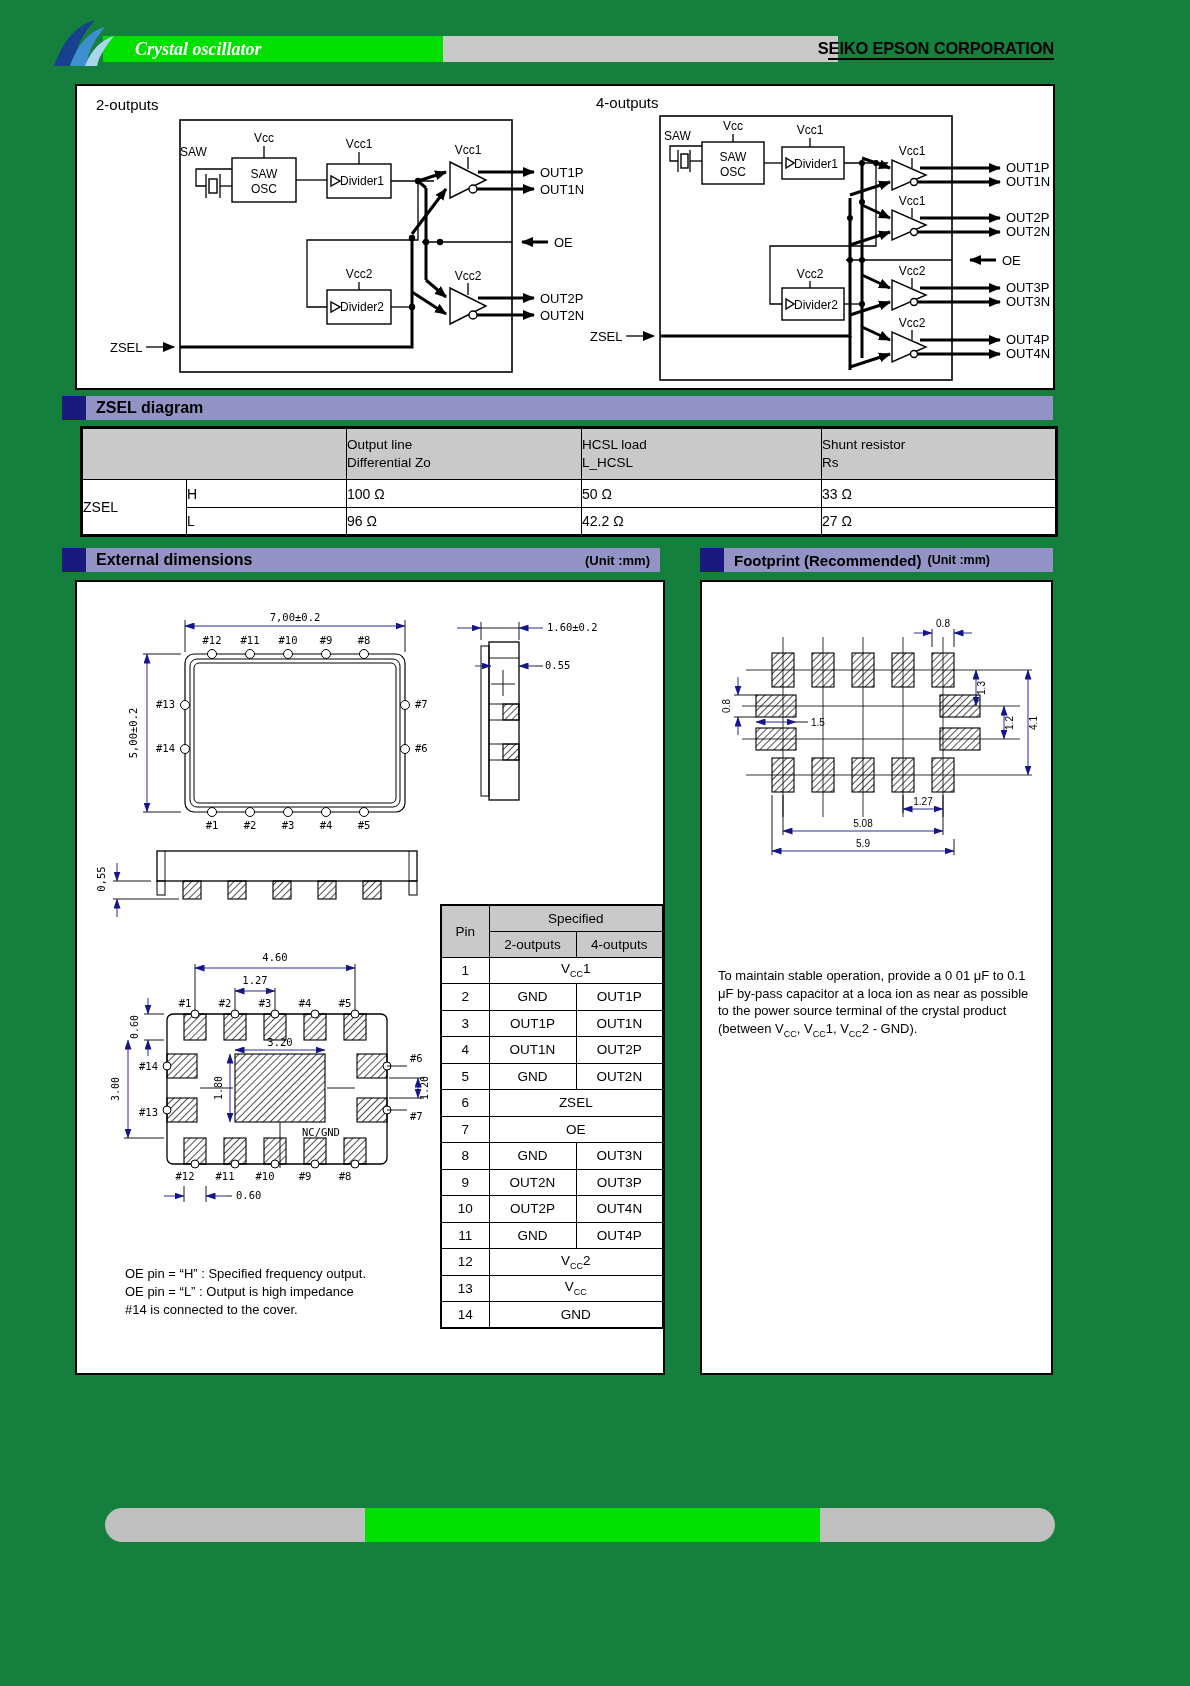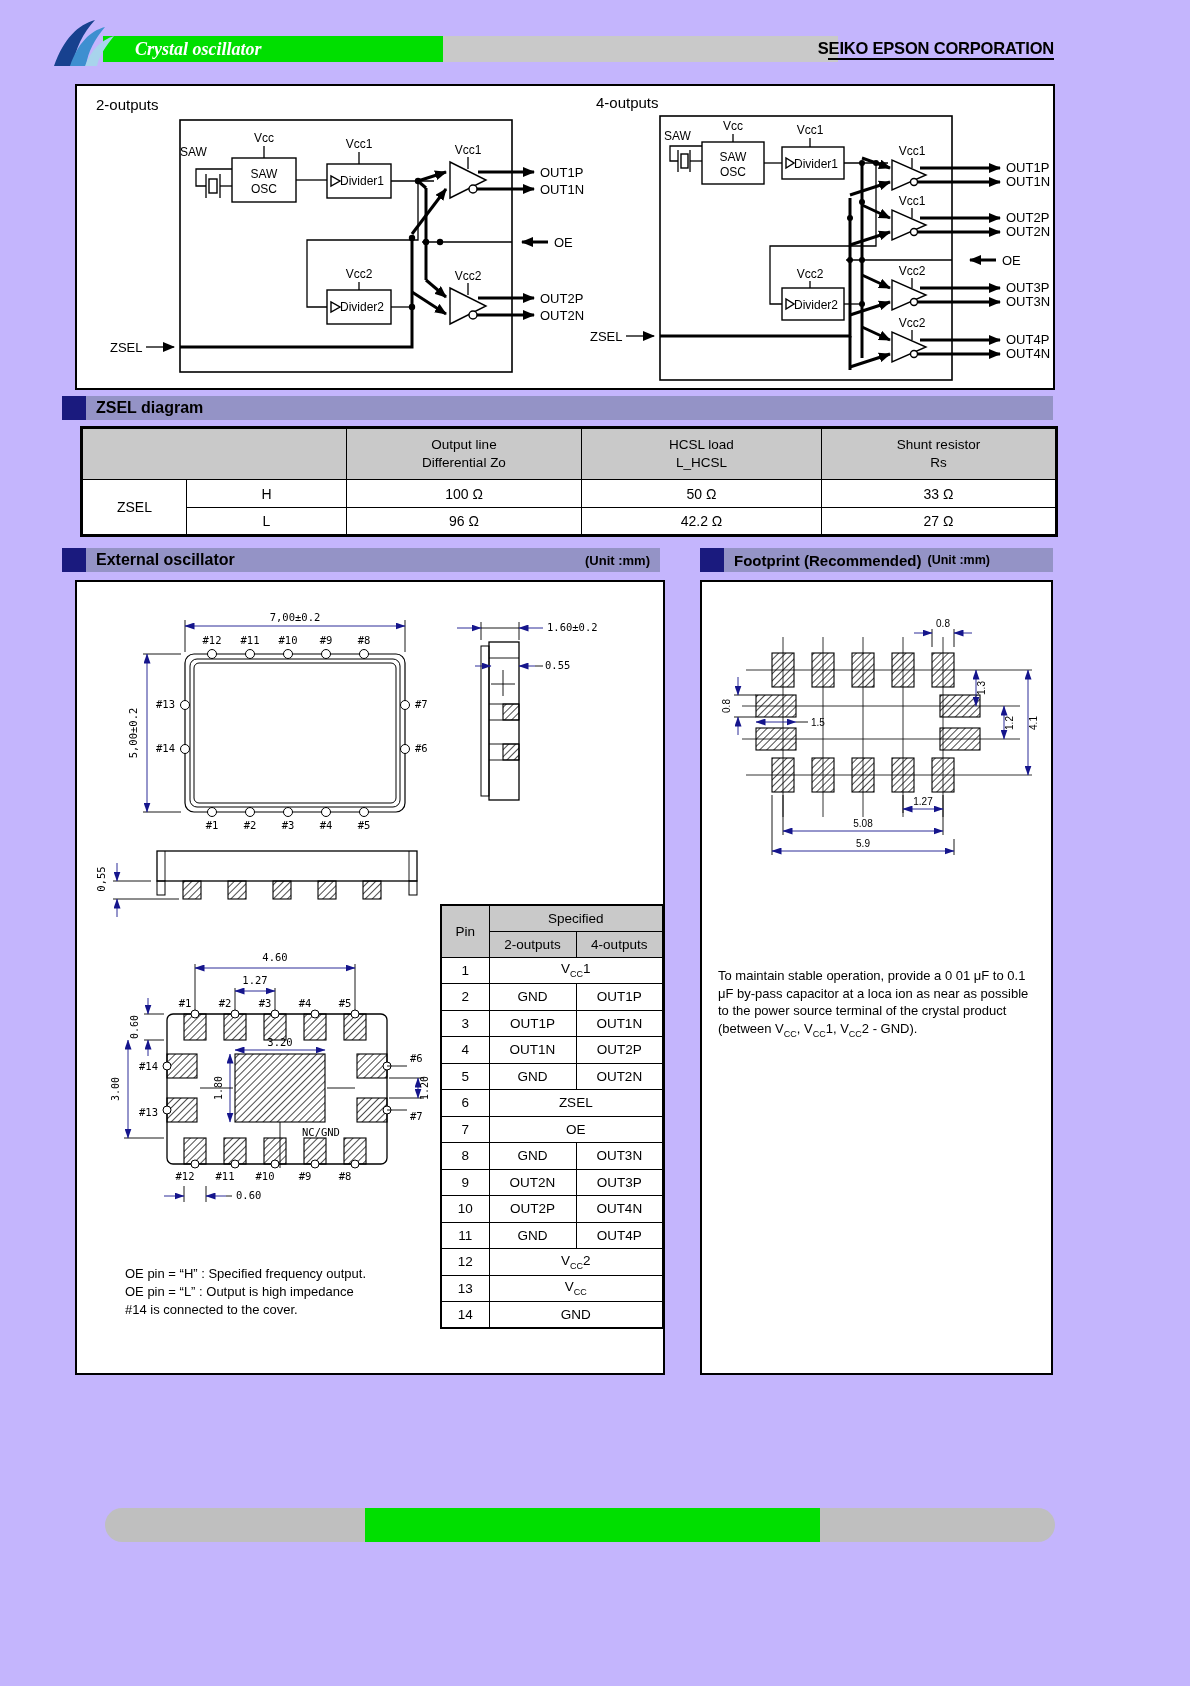--- a/index.html
+++ b/index.html
@@ -1,18 +1,18 @@
 <!DOCTYPE html>
 <html><head>
 <meta charset="utf-8">
 <style>
 *{margin:0;padding:0;box-sizing:border-box}
 html,body{background:#fff}
 body{font-family:"Liberation Sans",sans-serif;color:#000}
-#page{position:relative;width:1190px;height:1686px;background:#c4b5fd;overflow:hidden}
+#page{position:relative;width:1190px;height:1686px;background:#15803d;overflow:hidden}
 .abs{position:absolute}
 .bar{position:absolute;height:24px;background:#9493c6;display:flex;align-items:center}
 .bar .sq{width:24px;height:24px;background:#1a1a7e;flex:none}
 .bar .t{font-weight:bold;font-size:16px;margin-left:10px;white-space:nowrap}
 .bar .unit{font-weight:bold;font-size:13px;margin-left:auto;margin-right:10px;white-space:nowrap}
 .bar .unit2{font-weight:bold;font-size:12.5px;margin-left:6px;white-space:nowrap}
 .frame{position:absolute;border:2px solid #000;background:#fff}
 .greenbar{position:absolute;left:103px;top:36px;width:340px;height:26px;background:#00df00;display:flex;align-items:center}
 .greenbar .logo-text{font-family:"Liberation Serif",serif;font-style:italic;font-weight:bold;color:#fff;font-size:18px;padding-left:32px;white-space:nowrap}
 .graybar{position:absolute;left:443px;top:36px;width:395px;height:26px;background:#c9c9c9}
@@ -31,21 +31,21 @@
 .cad{font-family:"DejaVu Sans Mono",monospace;font-size:10.5px}
 .cads{font-family:"DejaVu Sans Mono",monospace;font-size:10px}
 .fpd{font-size:10px}
 .dl{stroke:#15158c;stroke-width:0.9;fill:none}
 .xl{stroke:#000;stroke-width:0.9;fill:none}
 .oln{fill:none;stroke:#000;stroke-width:1.3}
 .hat{fill:url(#h);stroke:#000;stroke-width:1.1}
 .notch{fill:#fff;stroke:#000;stroke-width:1}
 table{border-collapse:collapse;background:#fff}
 .ztab{position:absolute;left:80px;top:426px;border:3px solid #000;table-layout:fixed}
-.ztab td{border:1.5px solid #000;text-align:center;font-size:14px}
+.ztab td{border:1.5px solid #000;font-size:14px}
 .ztab .hd{background:#c9c9c9;font-size:13.5px;line-height:1.35}
 .ptab{position:absolute;border:2.5px solid #000;table-layout:fixed}
 .ptab th,.ptab td{border:1.5px solid #000;text-align:center;font-size:13.5px}
 .ptab th{background:#c9c9c9;font-weight:normal;height:26px}
 .ptab td{height:26.5px}
 sub.cc{font-size:9px}
 .notes{position:absolute;font-size:13px;line-height:1.4;white-space:nowrap}
 .fpnote{position:absolute;font-size:13px;line-height:1.35}
 .footer-gray{position:absolute;left:105px;top:1508px;width:950px;height:34px;background:#bfbfbf;border-radius:17px}
 .footer-green{position:absolute;left:365px;top:1508px;width:455px;height:34px;background:#00df00}
@@ -287,21 +287,21 @@
     <td>L</td>
     <td>96 Ω</td>
     <td>42.2 Ω</td>
     <td>27 Ω</td>
   </tr>
 </tbody>
     </table>
 
 <div class="bar" style="left:62px;top:548px;width:598px">
   <div class="sq"></div>
-  <span class="t">External oscillator</span>
+  <span class="t">External dimensions</span>
   <span class="unit">(Unit :mm)</span>
 </div>
 <div class="bar" style="left:700px;top:548px;width:353px">
   <div class="sq"></div>
   <span class="t" style="font-size:15px">Footprint (Recommended)</span>
   <span class="unit2">(Unit :mm)</span>
 </div>
 
 <div class="frame" style="left:75px;top:580px;width:590px;height:795px">
 

